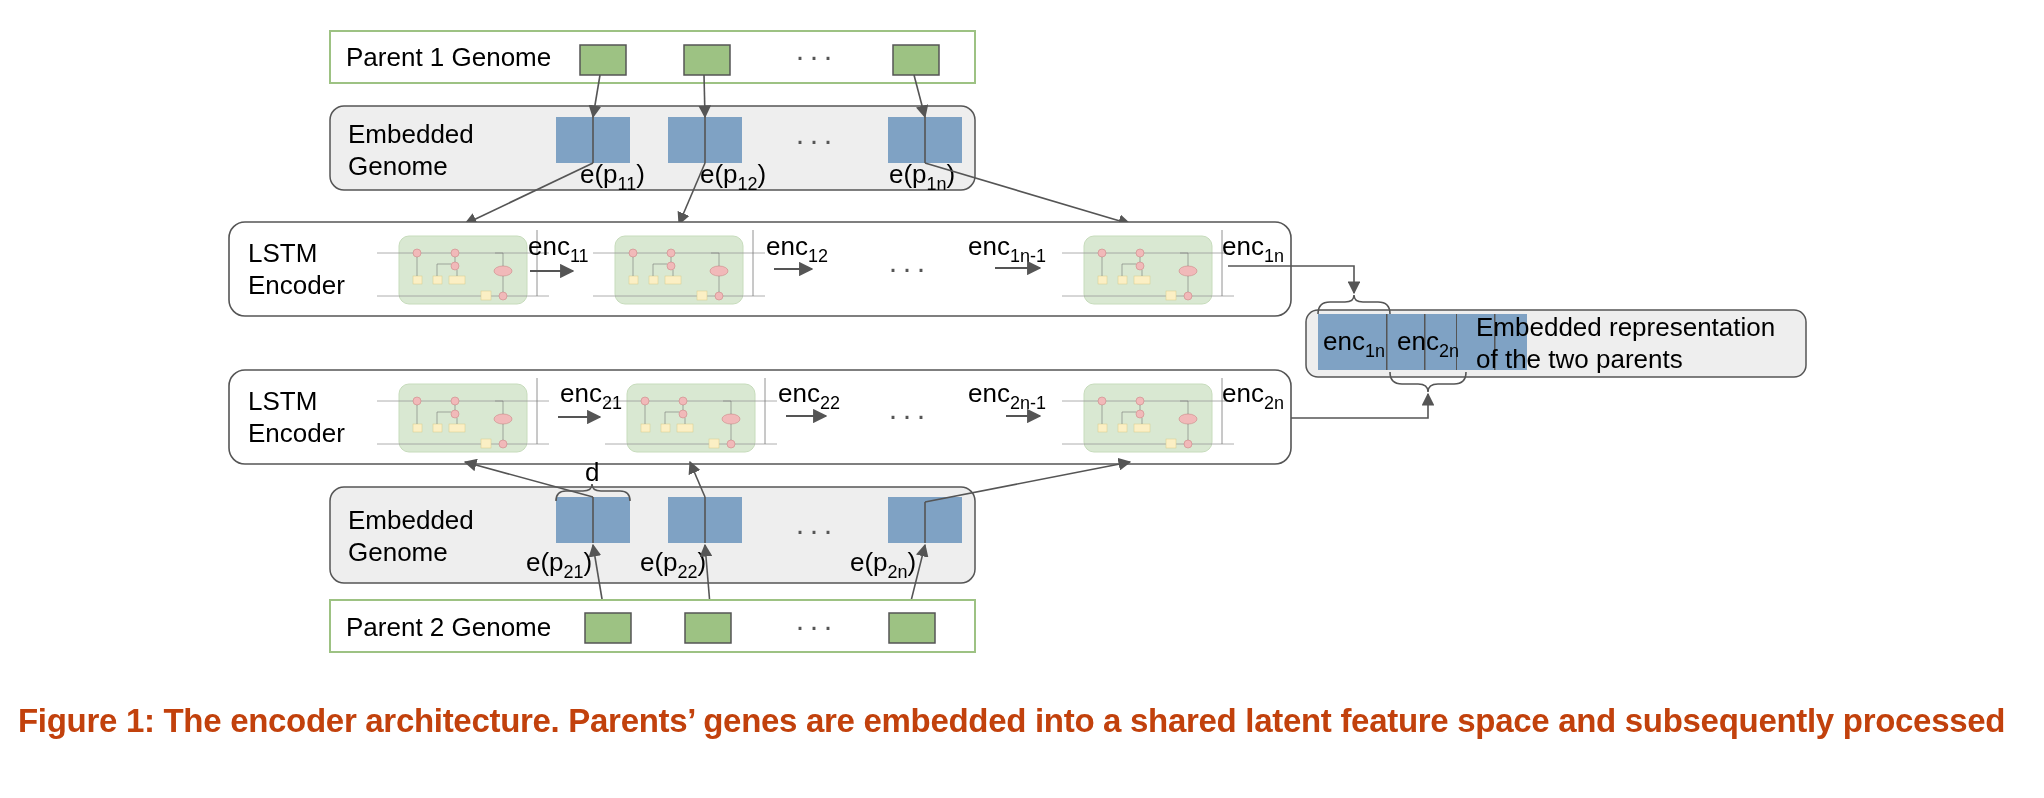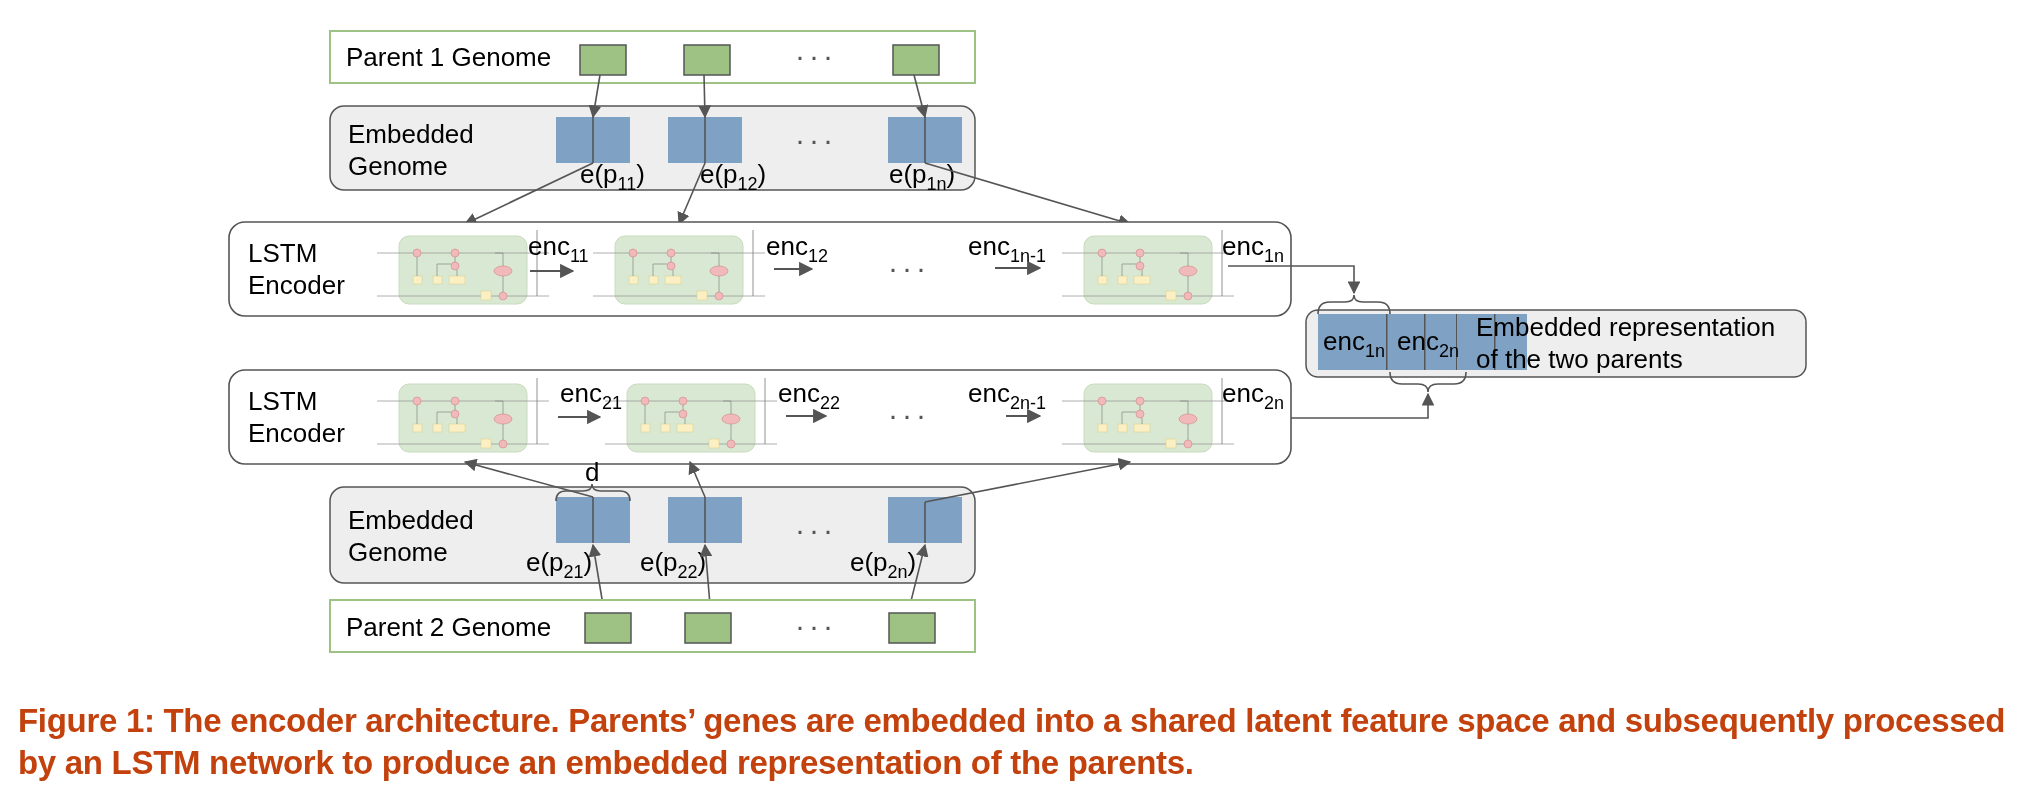--- a/index.html
+++ b/index.html
@@ -176,14 +176,13 @@
     <text class="lbl" x="346" y="636">Parent 2 Genome</text>
     <rect x="585" y="613" width="46" height="30" fill="#9dc283" stroke="#555" stroke-width="1.5"></rect>
     <rect x="685" y="613" width="46" height="30" fill="#9dc283" stroke="#555" stroke-width="1.5"></rect>
     <text class="lbl" x="795" y="636" style="font-size:30px;fill:#555;letter-spacing:4px">···</text>
     <rect x="889" y="613" width="46" height="30" fill="#9dc283" stroke="#555" stroke-width="1.5"></rect>
   </g>
 </svg>
 
 <div class="caption">
   <div>Figure 1: The encoder architecture. Parents’ genes are embedded into a shared latent feature space and subsequently processed</div>
-  <div>by an LSTM network to produce an embedded representation of the parents.</div>
 </div>
 
 </body></html>

